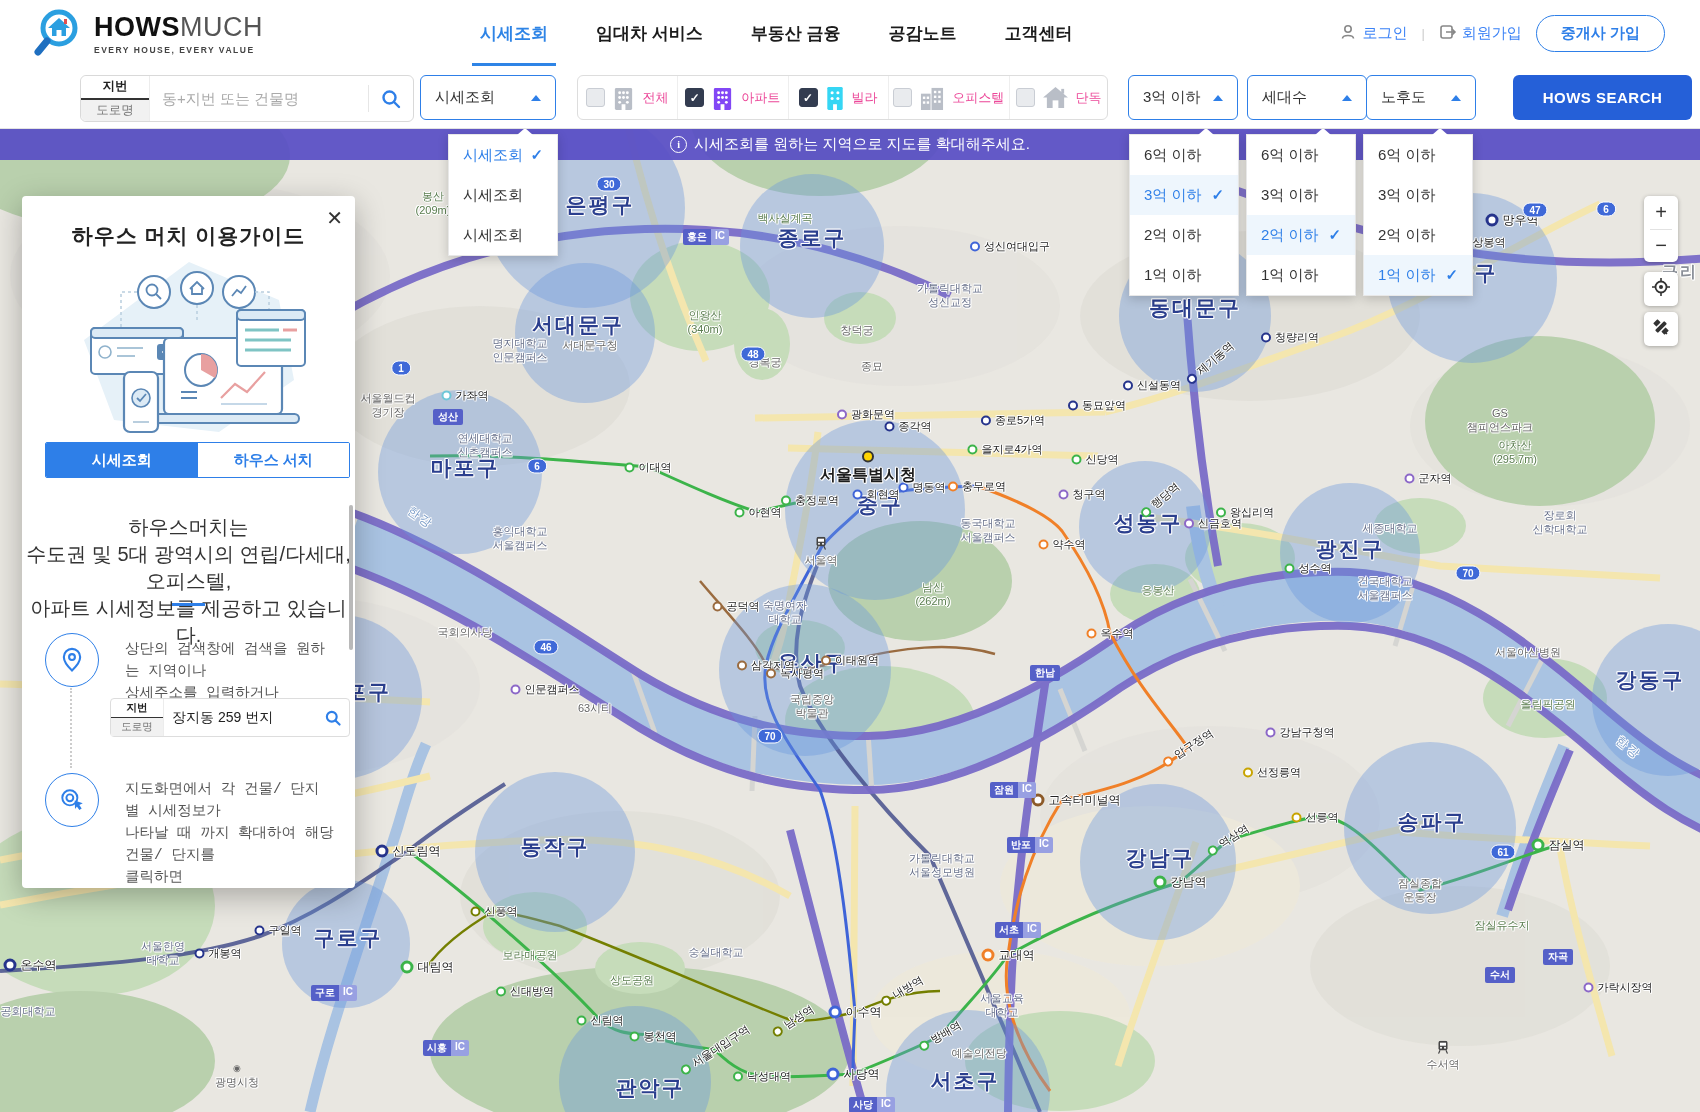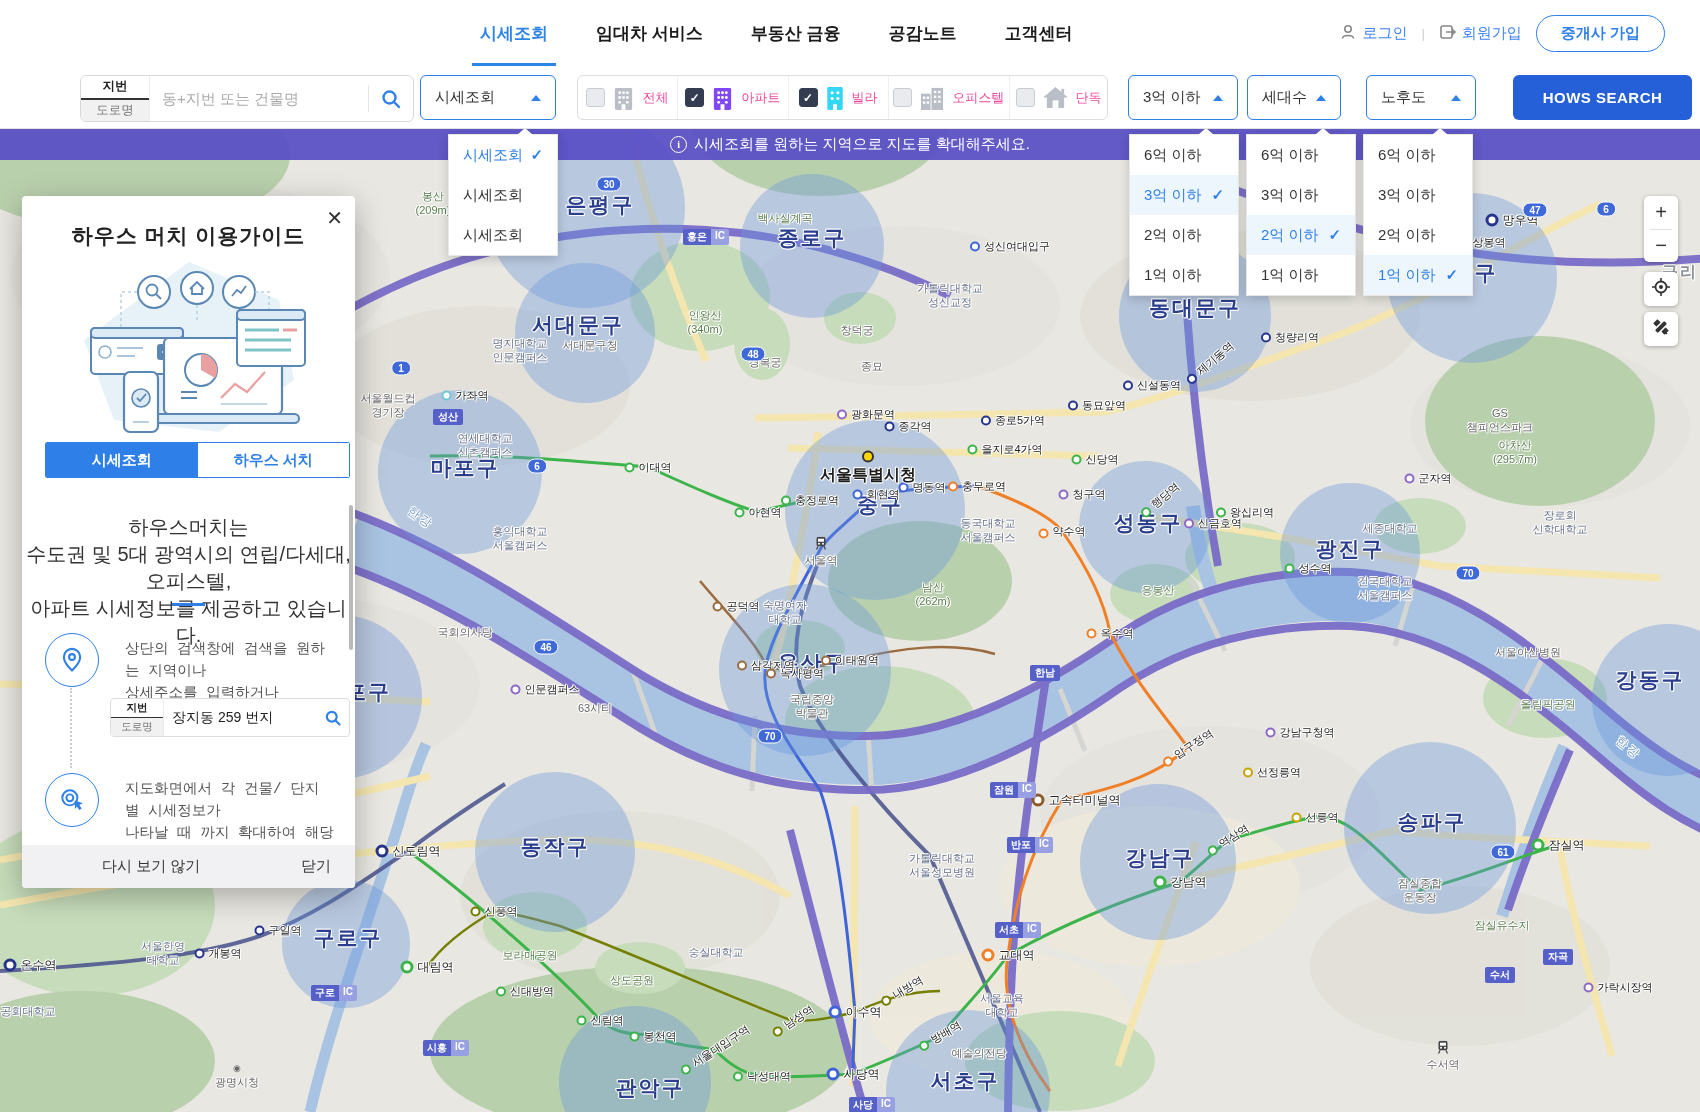--- a/index.html
+++ b/index.html
@@ -292,21 +292,21 @@
           <span class="halo">을지로4가역</span>
         </div>
         <div class="st" style="left: 1095px; top: 333px;">
           <span class="dot"></span>
           <span class="halo">신당역</span>
         </div>
         <div class="st" style="left: 1082px; top: 368px;">
           <span class="dot" style="border-color: rgb(140, 104, 200);"></span>
           <span class="halo">청구역</span>
         </div>
-        <div class="st" style="left: 1062px; top: 405px; align-items: flex-end;">
+        <div class="st" style="left: 1062px; top: 418px;">
           <span class="dot" style="border-color: rgb(240, 128, 40);"></span>
           <span class="halo">약수역</span>
         </div>
         <div class="st" style="left: 977px; top: 360px;">
           <span class="dot" style="border-color: rgb(240, 128, 40);"></span>
           <span class="halo">충무로역</span>
         </div>
         <div class="st" style="left: 922px; top: 361px;">
           <span class="dot" style="border-color: rgb(63, 100, 216);"></span>
           <span class="halo">명동역</span>
@@ -717,20 +717,35 @@
             <rect x="7" y="2.5" width="4" height="13" rx="1"></rect>
             <rect x="1" y="6" width="4.5" height="6" rx="0.5"></rect>
             <rect x="12.5" y="6" width="4.5" height="6" rx="0.5"></rect>
           </g>
           <path d="M12 13 l3 3" stroke="#333" stroke-width="1.5"></path>
         </svg>
     </span>
   </div>
 
   <div class="header">
+    <div class="logo">
+      <span>
+        <svg width="54" height="54" viewBox="0 0 54 54">
+          <circle cx="29" cy="23" r="16" fill="#fff" stroke="#2b9fe0" stroke-width="5"></circle>
+          <path d="M17 36 L8 47" stroke="#1f6fc0" stroke-width="7" stroke-linecap="round"></path>
+          <path d="M29 13 L40 23 H36 V31 H22 V23 H18 Z" fill="#2b9fe0"></path>
+          <rect x="26.5" y="25" width="5" height="6" fill="#fff"></rect>
+          <rect x="34" y="14" width="3" height="5" fill="#e05050"></rect>
+        </svg>
+      </span>
+      <span class="logo-text">
+        <div class="brand"><b>HOWS</b><span>MUCH</span></div>
+        <div class="tagline">EVERY HOUSE, EVERY VALUE</div>
+      </span>
+    </div>
     <div class="main-nav">
         <div class="nav-item active">시세조회</div>
         <div class="nav-item">임대차 서비스</div>
         <div class="nav-item">부동산 금융</div>
         <div class="nav-item">공감노트</div>
         <div class="nav-item">고객센터</div>
       </div>
     <div class="hdr-right">
       <span class="hdr-link">
         <span><svg width="18" height="18" viewBox="0 0 18 18" fill="none">
@@ -862,21 +877,21 @@
           </span>
           <span class="type-lb">단독</span>
         </div>
       </div>
 
     <button class="hows-btn">HOWS SEARCH</button>
   <div class="sel-btn" style="left: 1128px; width: 110px;">
         <span>3억 이하</span>
         <span class="caret-up"></span>
       </div>
-      <div class="sel-btn" style="left: 1247px; width: 94px;">
+      <div class="sel-btn" style="left: 1247px; width: 120px;">
         <span>세대수</span>
         <span class="caret-up"></span>
       </div>
       <div class="sel-btn" style="left: 1366px; width: 110px;">
         <span>노후도</span>
         <span class="caret-up"></span>
       </div>
     </div>
 
   <div id="menus">
@@ -1037,19 +1052,15 @@
           <path d="M15.5 13.5 L23 16 L19.8 17.6 L22 21 L19.8 22.3 L17.6 19 L15.8 21.4 Z" fill="#2e7fe8" stroke="none"></path>
         </svg>
     </div>
     <div class="gstep-tx" style="top:582px">
         <div>지도화면에서 각 건물/ 단지 별 시세정보가</div>
         <div>나타날 때 까지 확대하여 해당 건물/ 단지를</div>
         <div>클릭하면</div>
       </div>
 
     <div class="gscroll"></div>
-    <div class="gfooter">
-      <span class="dismiss">다시 보기 않기</span>
-      <span class="close">닫기</span>
-    </div>
   </div>
 
 </div>
 
 </body></html>

